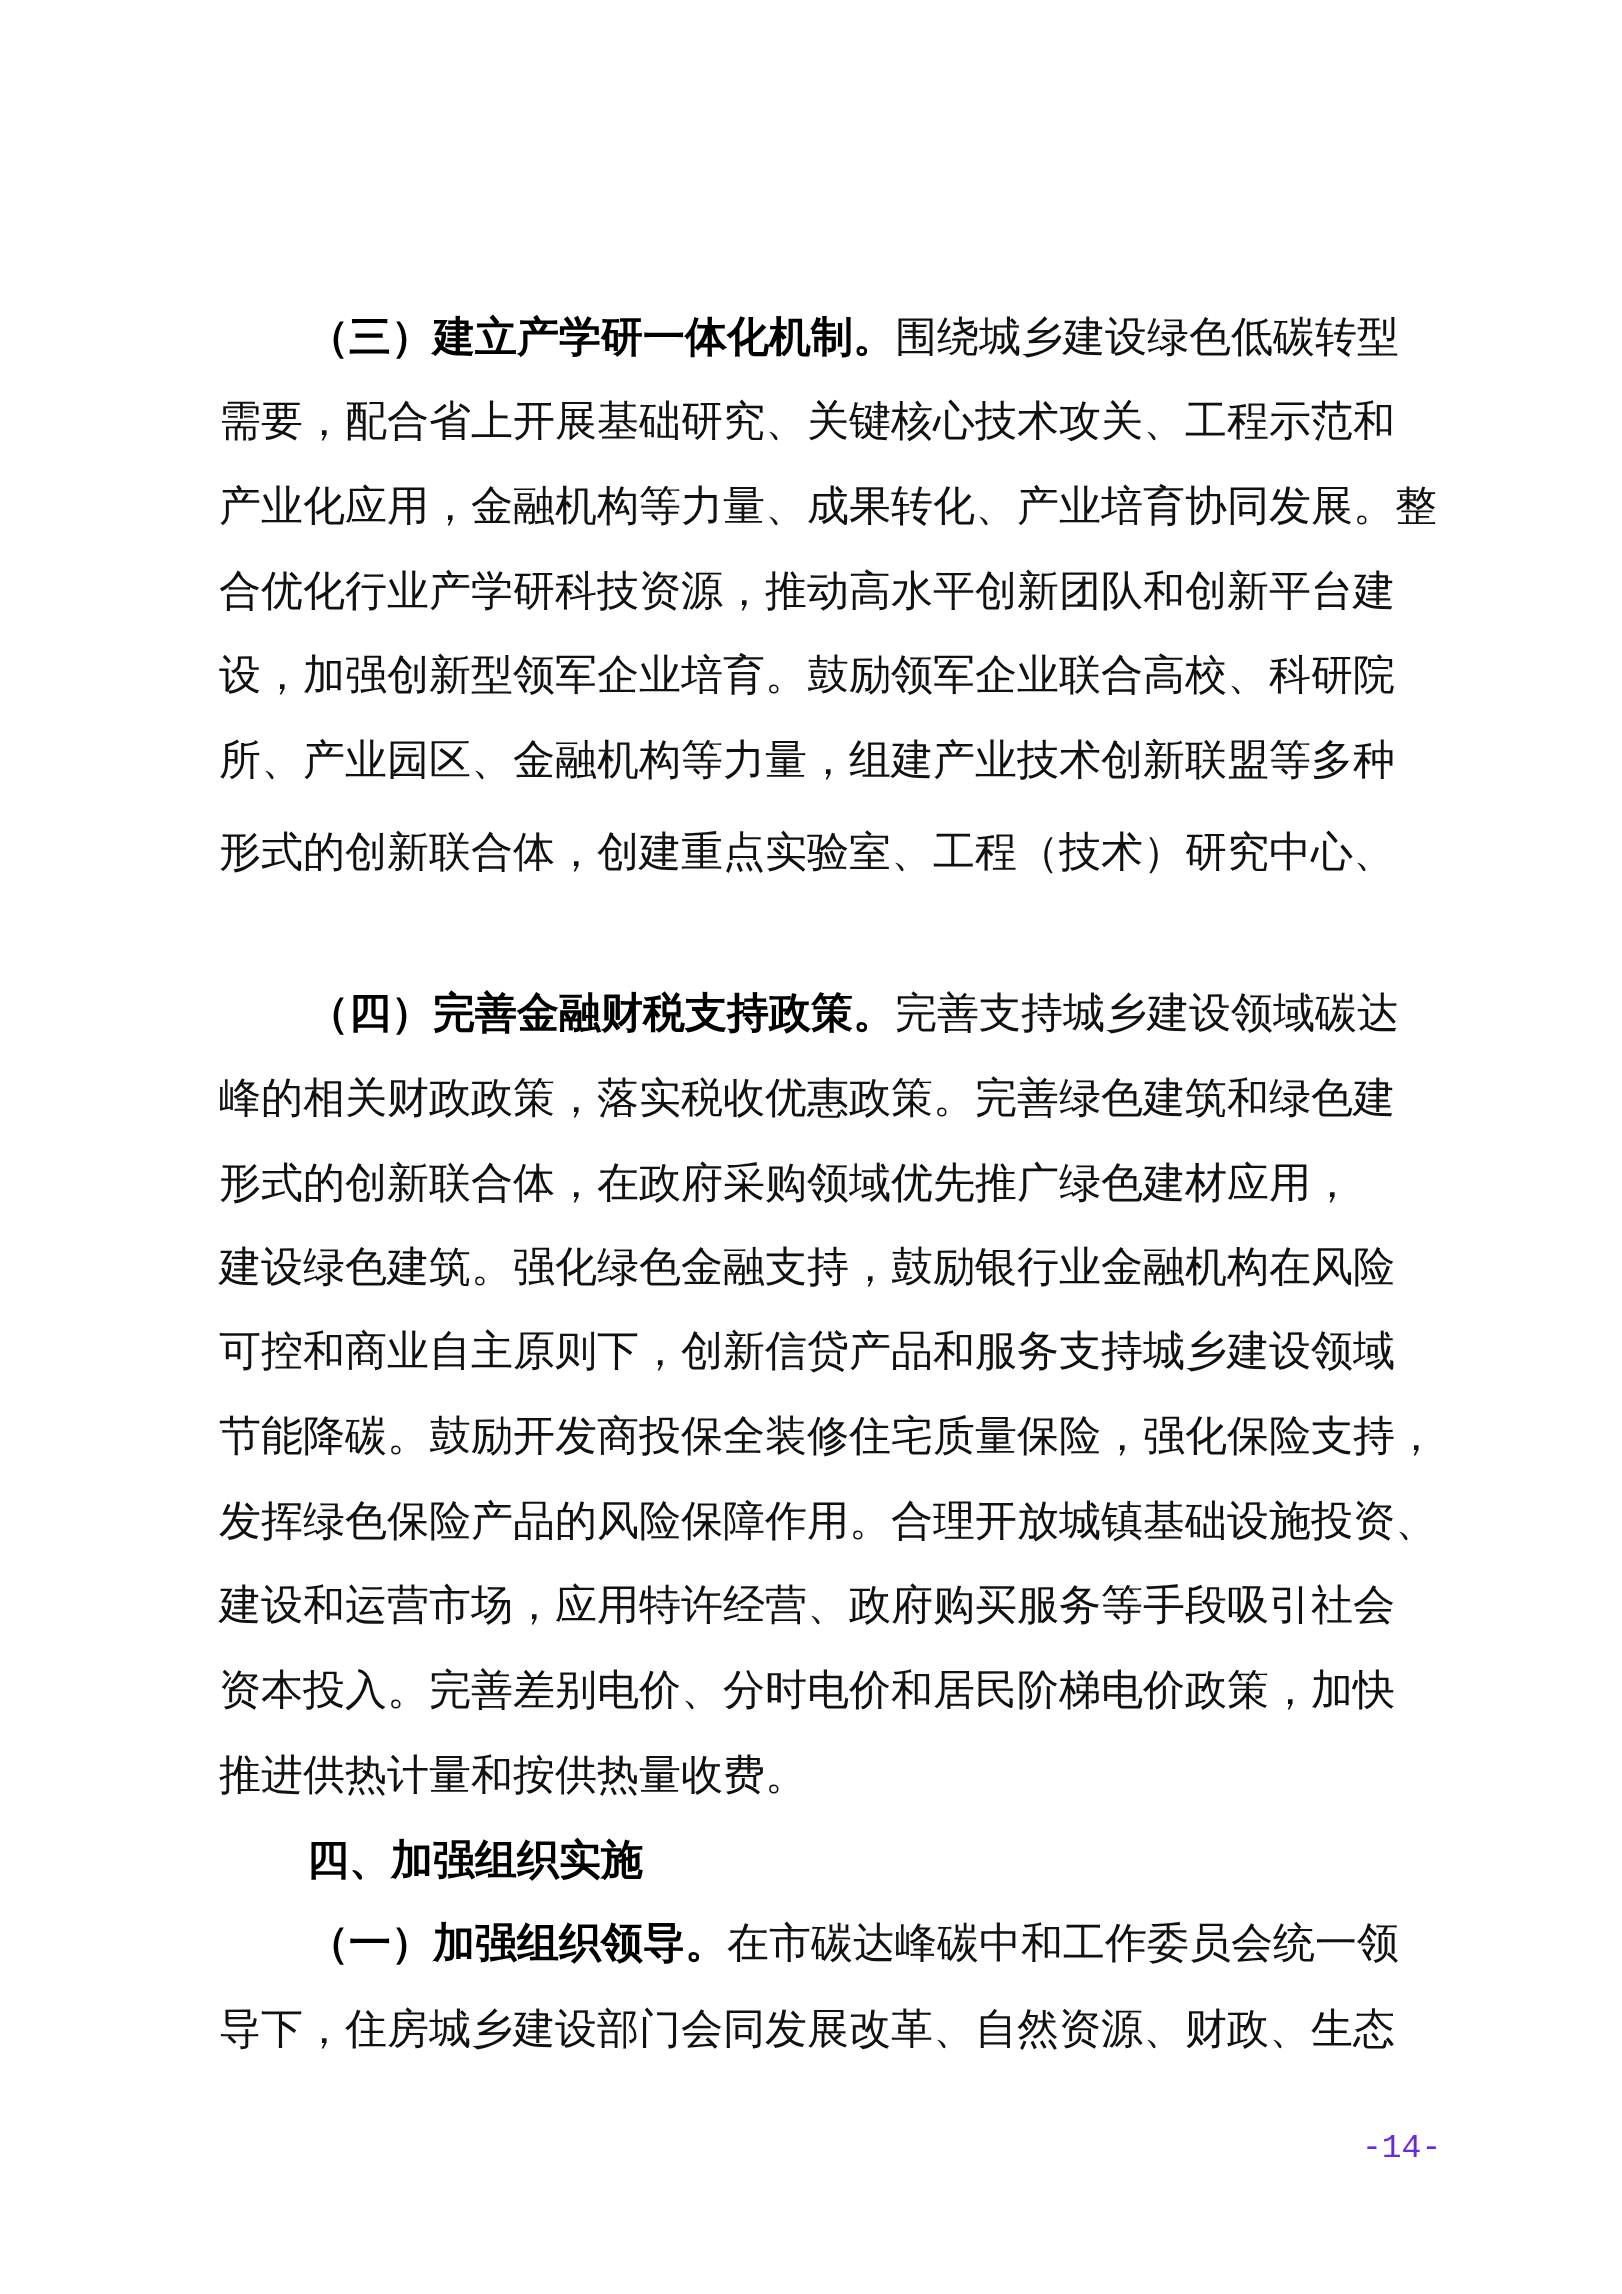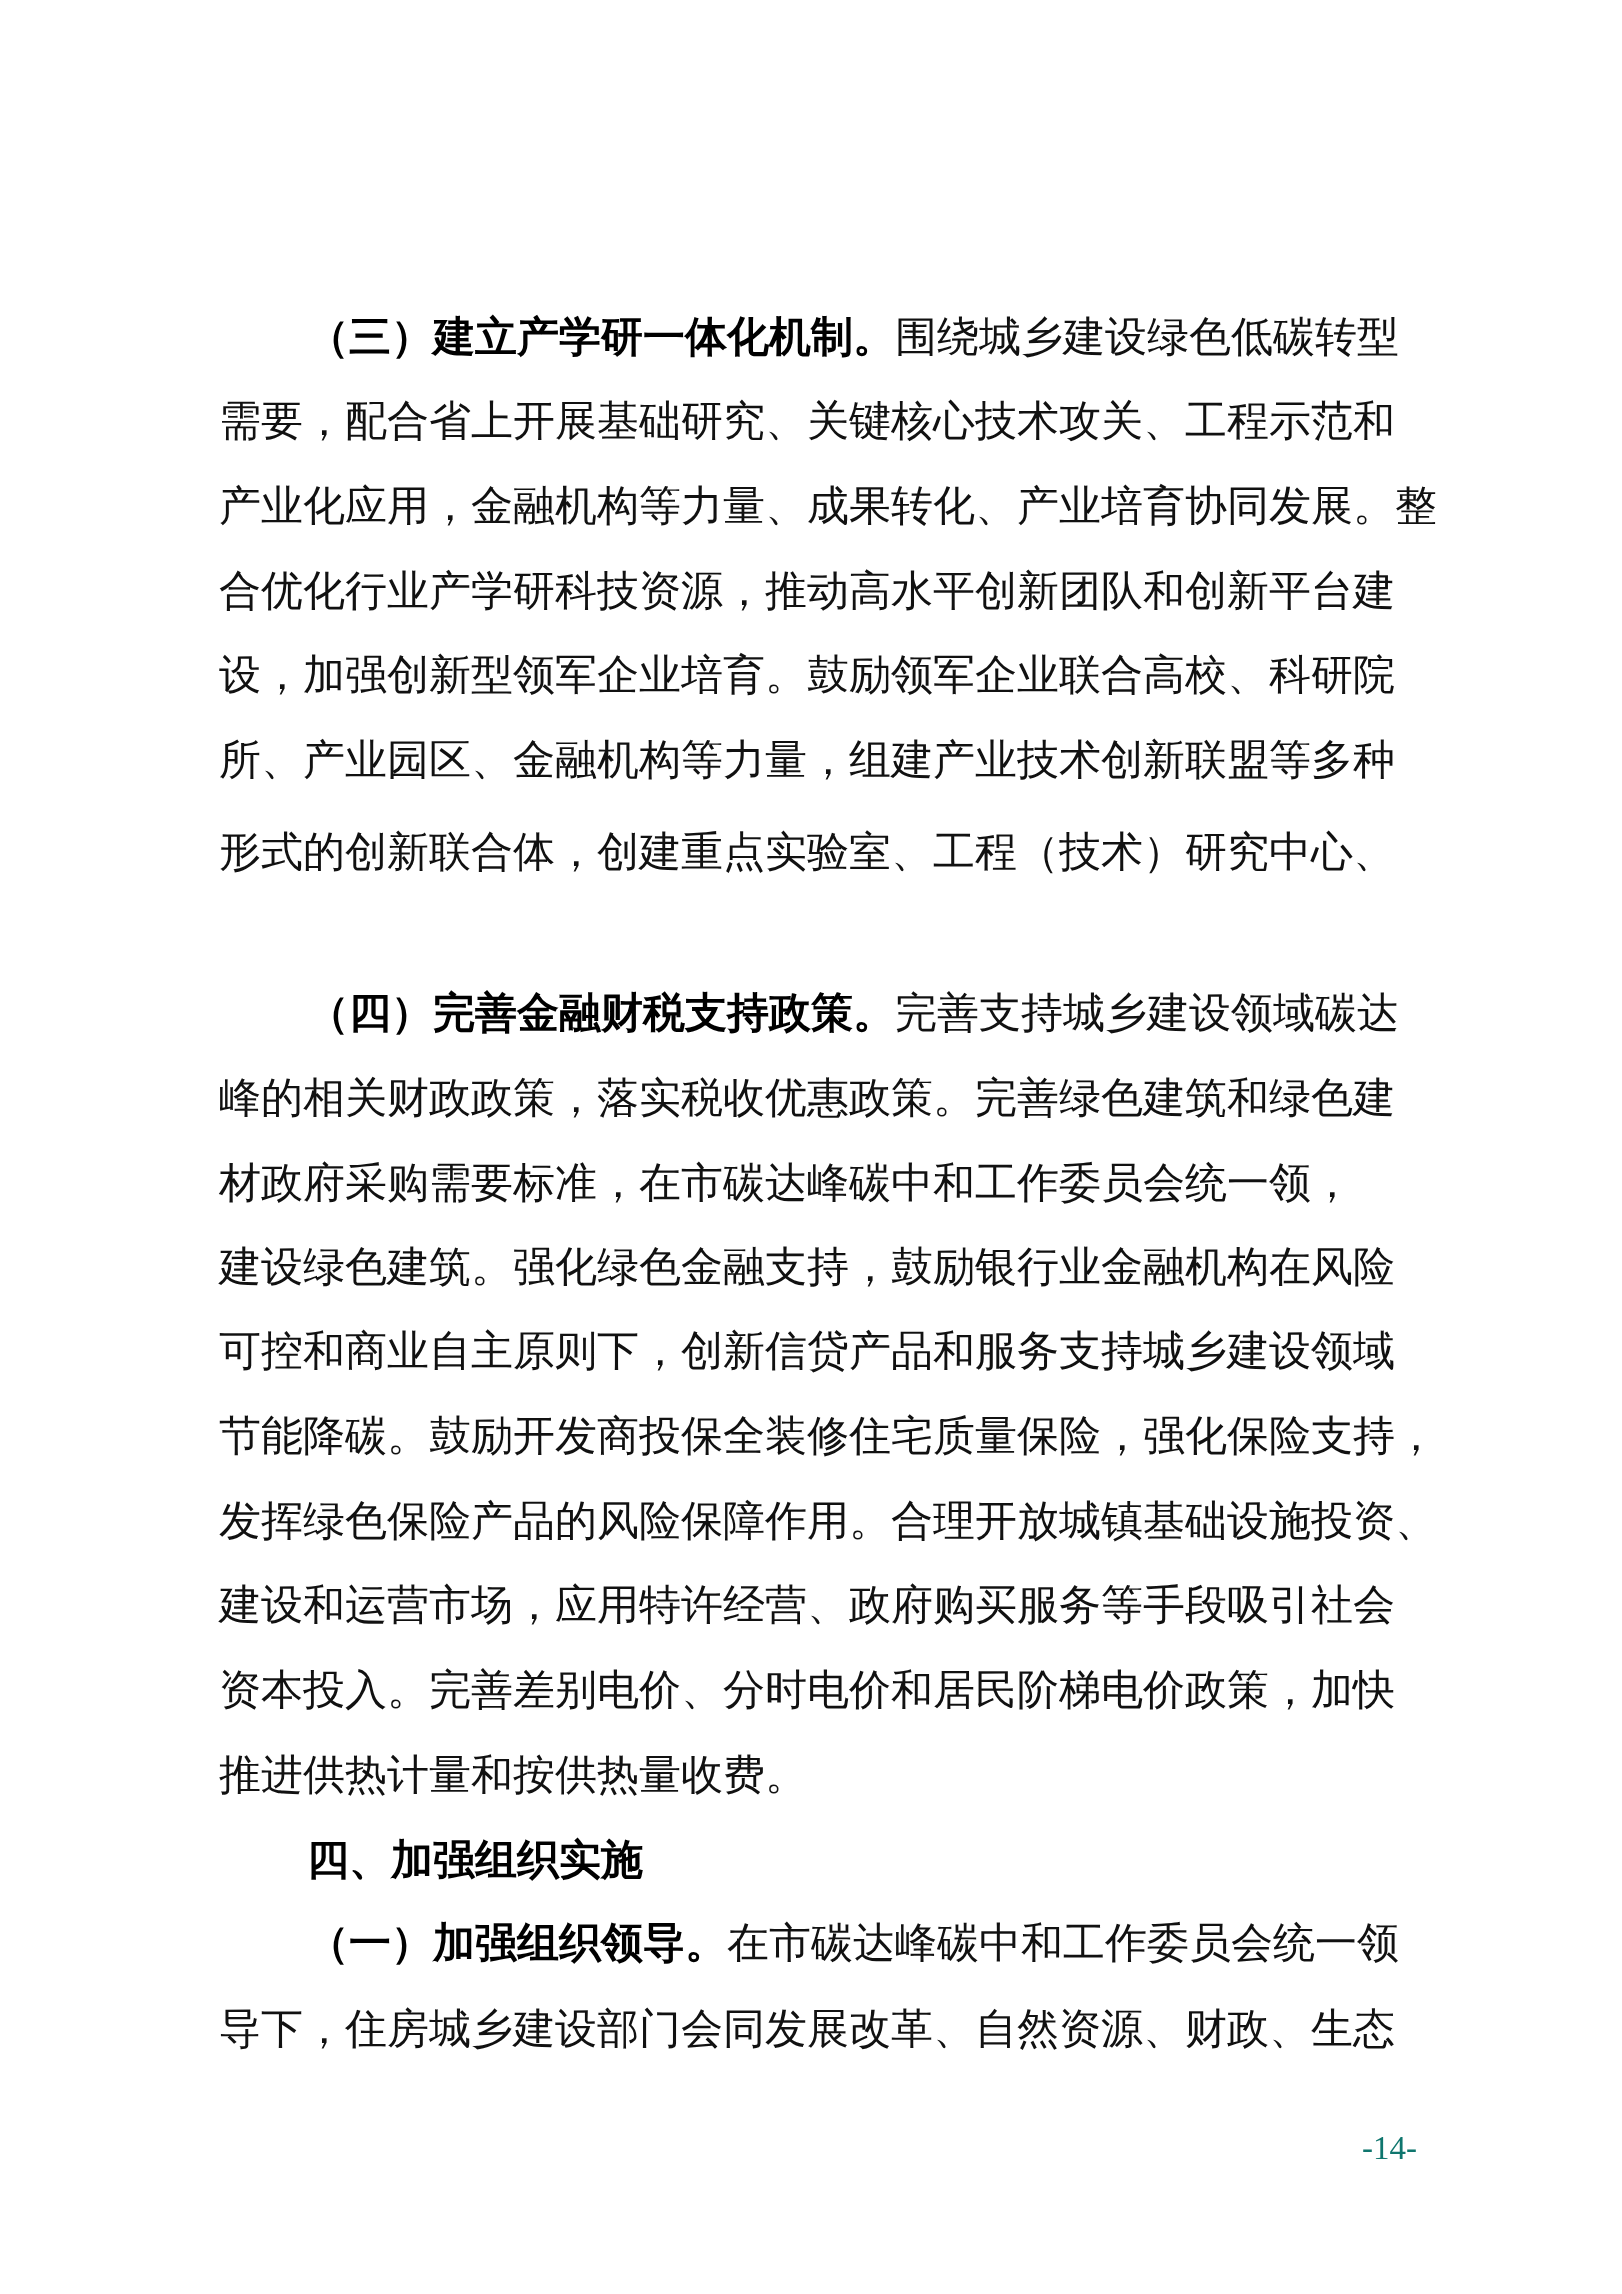--- a/index.html
+++ b/index.html
@@ -41,24 +41,24 @@
     }
     .heading {
       font-family: Liberation Sans, sans-serif;
       font-weight: bold;
       color: #000000;
     }
     .page-number {
       position: absolute;
       left: 1362px;
       top: 2129px;
-      font-family: Liberation Serif, serif;
+      font-family: Liberation Mono, monospace;
       font-size: 33px;
       line-height: 39px;
-      color: #0f766e;
+      color: #6d28d9;
     }
   </style>
 </head>
 <body>
 
 <div class="page">
 
   <div class="line indent" style="top:308px;">
     <span class="lead">（三）建立产学研一体化机制。</span><span>围绕城乡建设绿色低碳转型</span>
   </div>
@@ -66,21 +66,21 @@
   <div class="line" style="top:477px;">产业化应用，金融机构等力量、成果转化、产业培育协同发展。整</div>
   <div class="line" style="top:562px;">合优化行业产学研科技资源，推动高水平创新团队和创新平台建</div>
   <div class="line" style="top:646px;">设，加强创新型领军企业培育。鼓励领军企业联合高校、科研院</div>
   <div class="line" style="top:731px;">所、产业园区、金融机构等力量，组建产业技术创新联盟等多种</div>
   <div class="line" style="top:815px;margin-top:8px;">形式的创新联合体，创建重点实验室、工程（技术）研究中心、</div>
 
   <div class="line indent" style="top:984px;">
     <span class="lead">（四）完善金融财税支持政策。</span><span>完善支持城乡建设领域碳达</span>
   </div>
   <div class="line" style="top:1069px;">峰的相关财政政策，落实税收优惠政策。完善绿色建筑和绿色建</div>
-  <div class="line" style="top:1154px;">材政府采购需要标准，在市碳达峰碳中和工作委员会统一领，</div>
+  <div class="line" style="top:1154px;">形式的创新联合体，在政府采购领域优先推广绿色建材应用，</div>
   <div class="line" style="top:1238px;">建设绿色建筑。强化绿色金融支持，鼓励银行业金融机构在风险</div>
   <div class="line" style="top:1322px;">可控和商业自主原则下，创新信贷产品和服务支持城乡建设领域</div>
   <div class="line" style="top:1407px;">节能降碳。鼓励开发商投保全装修住宅质量保险，强化保险支持，</div>
   <div class="line" style="top:1492px;">发挥绿色保险产品的风险保障作用。合理开放城镇基础设施投资、</div>
   <div class="line" style="top:1576px;">建设和运营市场，应用特许经营、政府购买服务等手段吸引社会</div>
   <div class="line" style="top:1661px;">资本投入。完善差别电价、分时电价和居民阶梯电价政策，加快</div>
   <div class="line" style="top:1746px;">推进供热计量和按供热量收费。</div>
 
   <div class="line indent heading" style="top:1830px;">四、加强组织实施</div>
 

